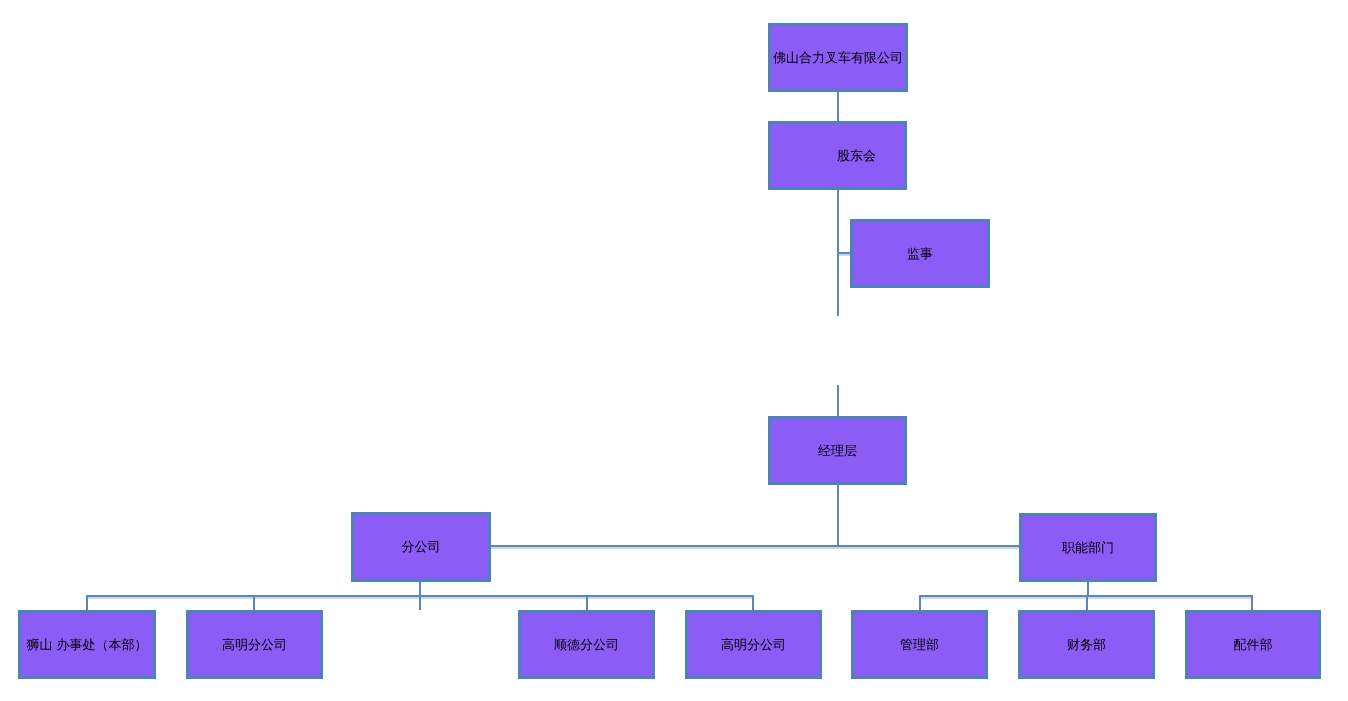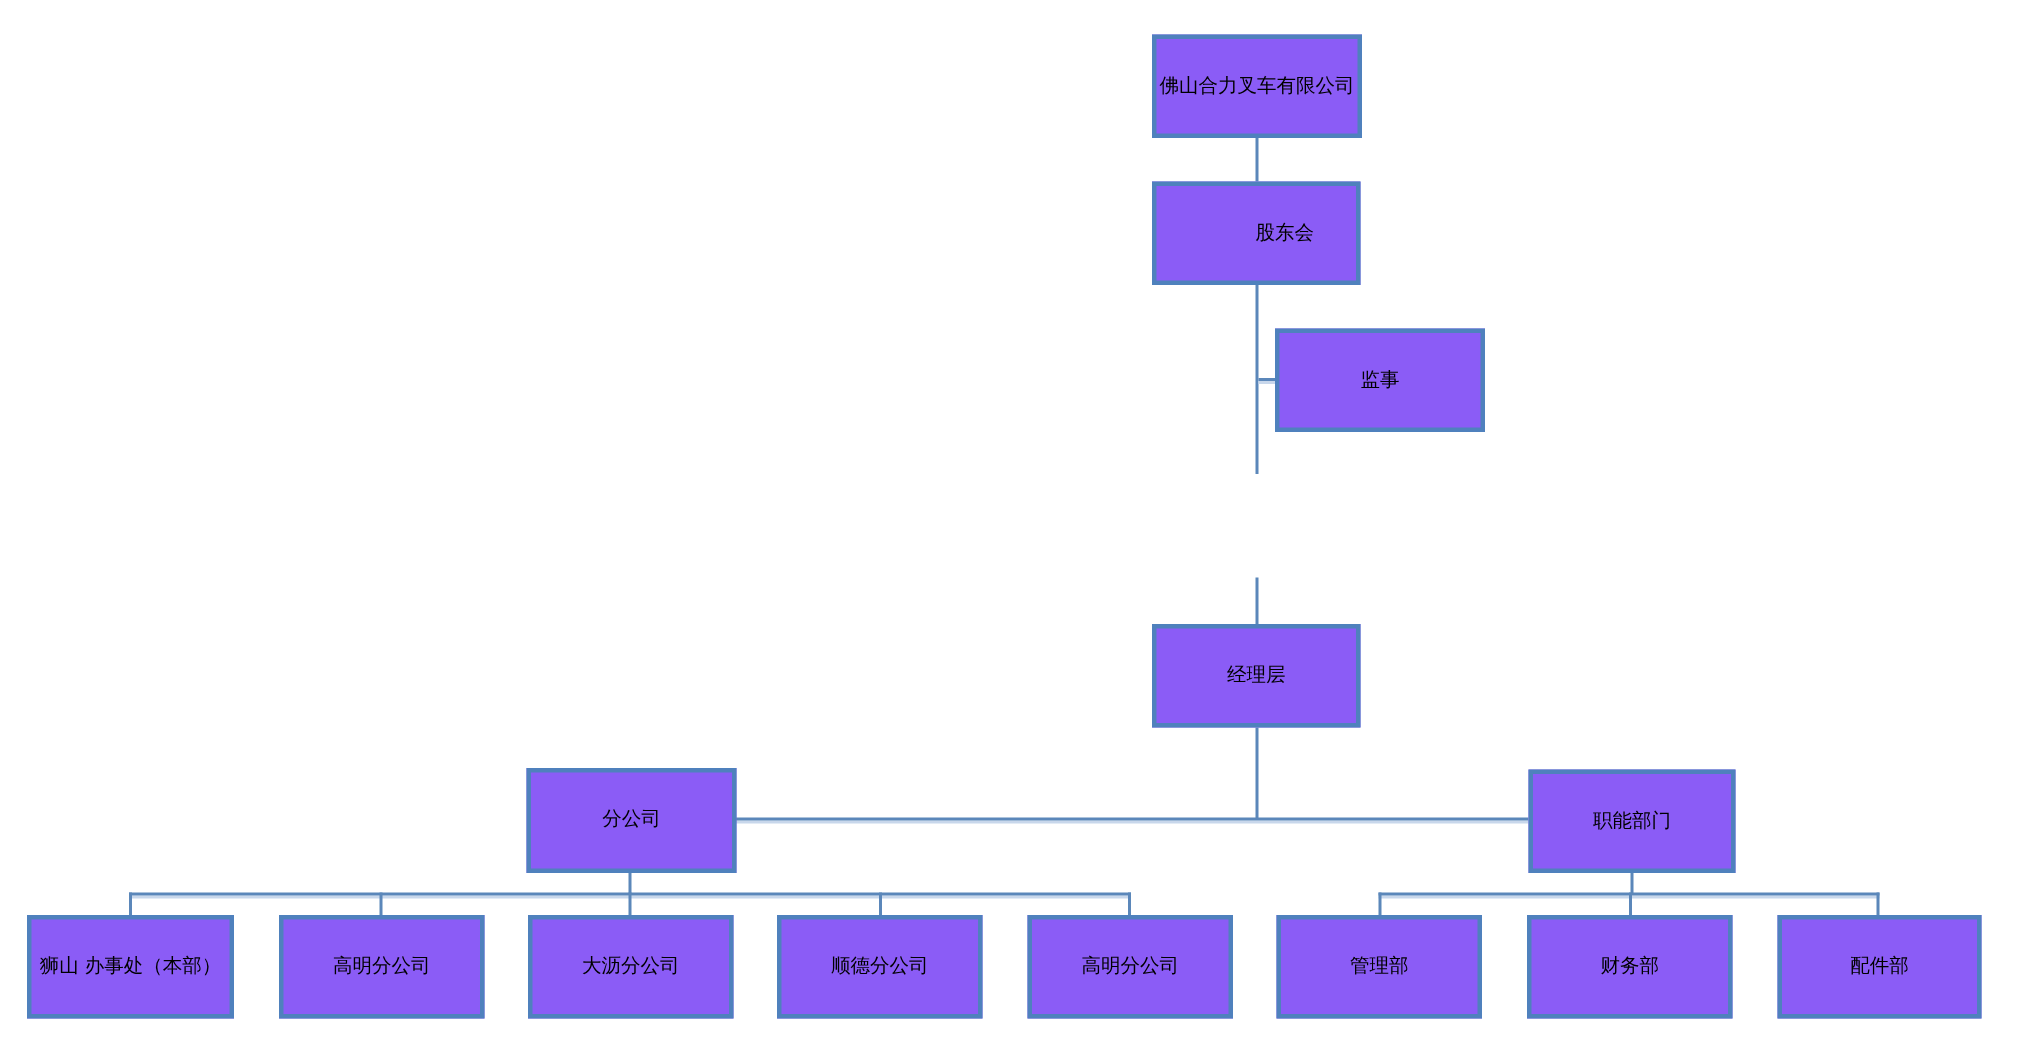--- a/index.html
+++ b/index.html
@@ -85,23 +85,20 @@
   </div>
 
   <div class="node" style="left:1019px; top:513px; width:138px; height:69px;">
     <span>职能部门</span>
   </div>
 
   <div class="node" style="left:186px; top:610px; width:137px; height:69px;">
     <span>高明分公司</span>
   </div>
 
-  <div class="node" style="left:352px; top:610px; width:137px; height:69px;">
-    <span>大沥分公司</span>
-  </div>
 
   <div class="node" style="left:518px; top:610px; width:137px; height:69px;">
     <span>顺德分公司</span>
   </div>
 
   <div class="node" style="left:685px; top:610px; width:137px; height:69px;">
     <span>高明分公司</span>
   </div>
 
   <div class="node" style="left:851px; top:610px; width:137px; height:69px;">

